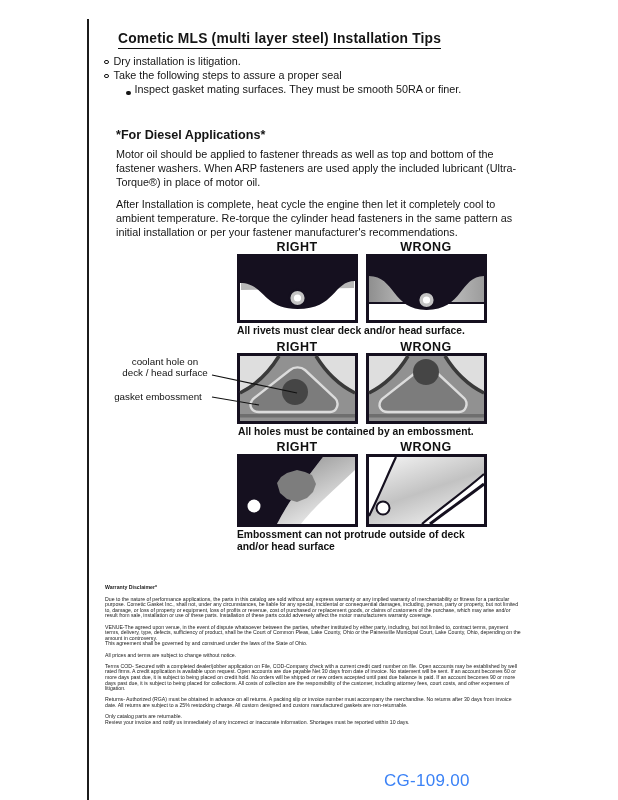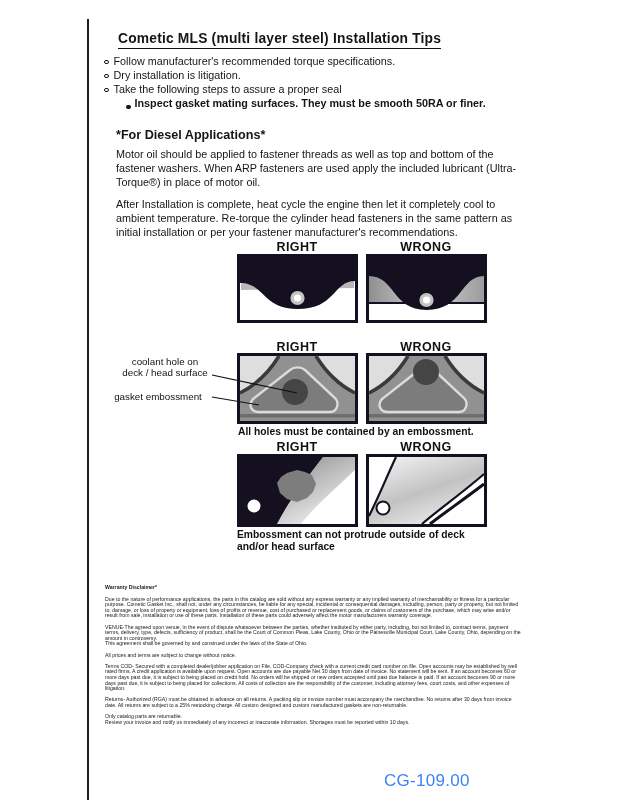--- a/index.html
+++ b/index.html
@@ -15,21 +15,21 @@
     position:absolute; left:118px; top:20px; font-size:13.8px; font-weight:bold;
     letter-spacing:0.2px; border-bottom:1.6px solid #111; padding-bottom:2px; white-space:nowrap;
   }
 
   .tips { position:absolute; left:104px; top:43px; width:440px; font-size:10.8px; line-height:14px; }
   .bullet-line { display:flex; align-items:baseline; }
   .bullet-line .circ {
     width:4.5px; height:4.5px; border:1px solid #151515; border-radius:50%;
     display:inline-block; margin-right:5px; flex:0 0 auto; position:relative; top:-1px;
   }
-  .sub-line { display:flex; align-items:flex-end; padding-left:22px;font-weight:bold; }
+  .sub-line { display:flex; align-items:flex-end; padding-left:22px; }
   .sub-line .dot {
     width:4.5px; height:4.5px; background:#151515; border-radius:50%;
     display:inline-block; margin-right:4px; flex:0 0 auto; position:relative; top:-1px;
   }
 
   .diesel { position:absolute; left:116px; top:117px; width:416px; }
   .diesel h2 { font-size:12.6px; font-weight:bold; margin-bottom:6px; }
   .diesel p { font-size:10.8px; line-height:13.9px; margin-bottom:8px; }
 
   .dg-label { position:absolute; font-size:12.5px; letter-spacing:0.4px; color:#111; transform:translateX(-50%); white-space:nowrap;font-weight:bold; }
@@ -50,24 +50,20 @@
 </head>
 <body>
 
 <div class="page">
 
   <div class="binding-line"></div>
 
   <h1 class="title">Cometic MLS (multi layer steel) Installation Tips</h1>
 
   <div class="tips">
-    <div class="bullet-line">
-      <span class="circ"></span>
-      <span>Follow manufacturer's recommended torque specifications.</span>
-    </div>
     <div class="bullet-line">
       <span class="circ"></span>
       <span>Dry installation is litigation.</span>
     </div>
     <div class="bullet-line">
       <span class="circ"></span>
       <span>Take the following steps to assure a proper seal</span>
     </div>
     <div class="sub-line">
       <span class="dot"></span>
@@ -103,20 +99,21 @@
         </linearGradient>
       </defs>
       <rect x="1.5" y="1.5" width="118" height="66" fill="#ffffff" stroke="#15101f" stroke-width="3"></rect>
       <path d="M3,22 H118 V49 H3 Z" fill="url(#gw1)"></path>
       <line x1="3" y1="49" x2="118" y2="49" stroke="#15101f" stroke-width="2"></line>
       <path d="M3,3 H118 V22 C94,22 97,56 60.5,56 C26,56 29,22 3,22 Z" fill="#15101f"></path>
       <circle cx="60.5" cy="46" r="8.2" fill="#c4c4c4" stroke="#15101f" stroke-width="2.2"></circle>
       <circle cx="60.5" cy="46" r="3.6" fill="#ffffff"></circle>
     </svg>
   </div>
+  <div class="dg-caption" style="left:237px; top:314px;">All rivets must clear deck and/or head surface.</div>
 
   <span class="dg-label" style="left:297px; top:329px;">RIGHT</span>
   <span class="dg-label" style="left:426px; top:329px;">WRONG</span>
 
   <div class="anno" style="left:118px; top:346px; width:94px;">
     <div>coolant hole on</div>
     <div>deck / head surface</div>
   </div>
   <div class="anno" style="left:104px; top:381px; width:108px;">gasket embossment</div>
 

